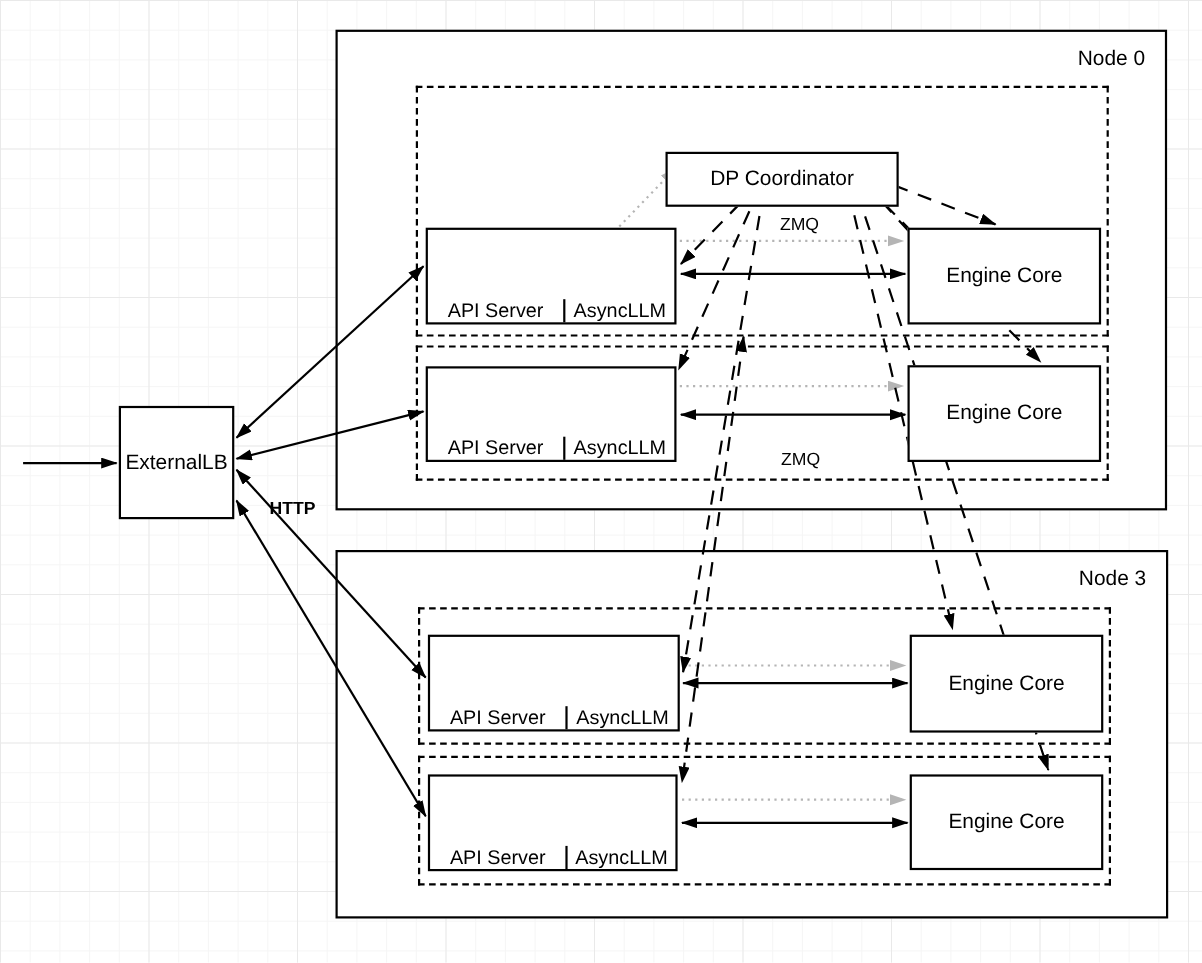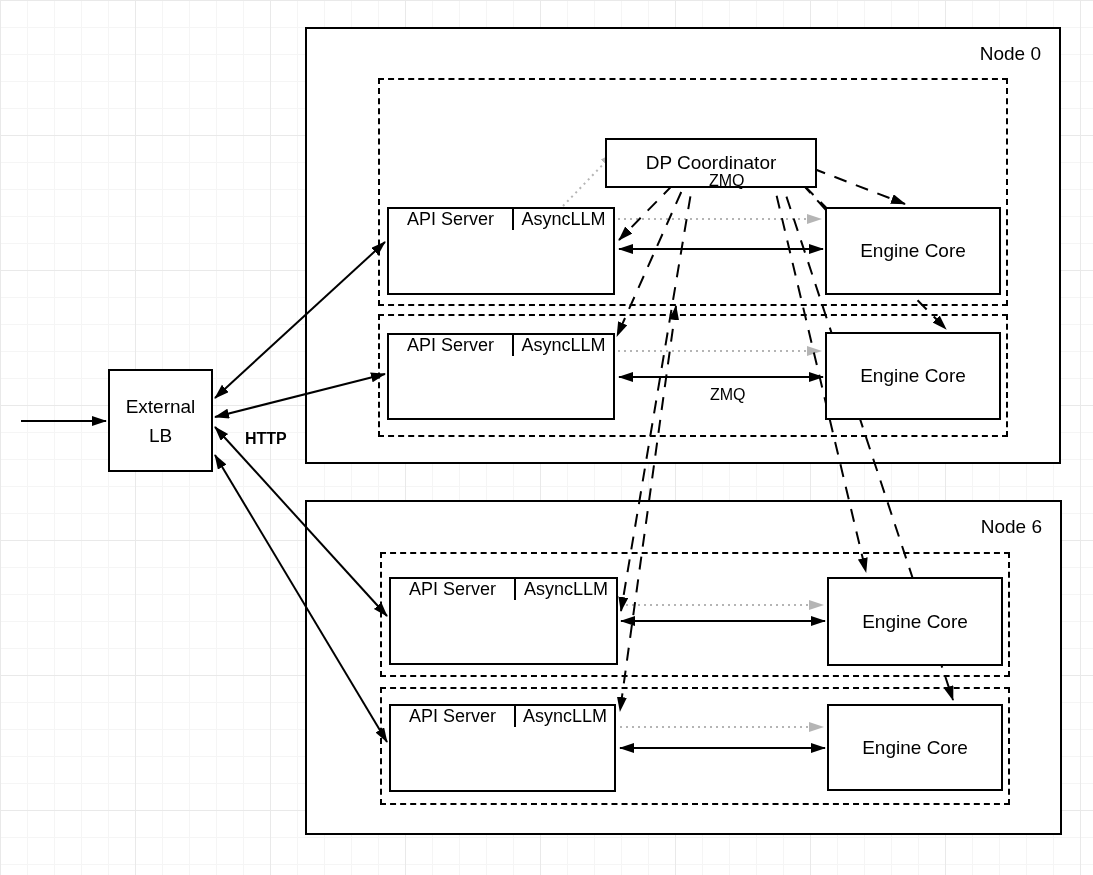--- a/index.html
+++ b/index.html
@@ -11,37 +11,37 @@
       linear-gradient(#e9e9e9 1px, transparent 1px),
       linear-gradient(90deg,#e9e9e9 1px, transparent 1px),
       linear-gradient(#f5f5f5 1px, transparent 1px),
       linear-gradient(90deg,#f5f5f5 1px, transparent 1px);
     background-size:135px 135px,135px 135px,27px 27px,27px 27px;
   }
   .abs{position:absolute;box-sizing:border-box;}
   .node-box{border:2px solid #000;background:#fff;z-index:1;}
   .node-label{position:absolute;top:14px;right:18px;font-size:19px;z-index:4;}
   .rank-container{border:2px dashed #000;background:transparent;z-index:1;}
-  .proc-box{border:2px solid #000;background:#fff;z-index:3;display:flex;align-items:flex-start;}
+  .proc-box{border:2px solid #000;background:#fff;z-index:3;display:flex;align-items:flex-end;}
   .cell{display:flex;align-items:center;justify-content:center;font-size:18px;white-space:nowrap;}
   .cell.api{border-right:2px solid #000;}
   .single-box{border:2px solid #000;background:#fff;z-index:3;display:flex;align-items:center;justify-content:center;font-size:18px;text-align:center;}
-  .lb-box{flex-direction:column;line-height:29px;font-size:19px;}
+  .lb-box{flex-direction:row;line-height:29px;font-size:19px;}
   #wires{position:absolute;left:0;top:0;z-index:2;}
-  .edge-label{position:absolute;font-size:16px;z-index:4;white-space:nowrap;}
+  .edge-label{position:absolute;font-size:16px;z-index:4;white-space:nowrap;margin-top:24px;}
 </style>
 </head>
 <body>
 
 <div class="abs node-box" style="left:305px;top:27px;width:756px;height:437px;">
   <span class="node-label">Node 0</span>
 </div>
 
 <div class="abs node-box" style="left:305px;top:500px;width:757px;height:335px;">
-  <span class="node-label">Node 6</span>
+  <span class="node-label">Node 3</span>
 </div>
 
 <div class="abs rank-container" style="left:378px;top:78px;width:630px;height:228px;"></div>
 <div class="abs rank-container" style="left:378px;top:314px;width:630px;height:123px;"></div>
 <div class="abs rank-container" style="left:380px;top:552px;width:630px;height:125px;"></div>
 <div class="abs rank-container" style="left:380px;top:687px;width:630px;height:118px;"></div>
 
 <svg id="wires" width="1093" height="875" viewBox="0 0 1093 875">
   <defs>
     <marker id="ab" markerUnits="userSpaceOnUse" markerWidth="16" markerHeight="11" refX="14" refY="5" orient="auto">

